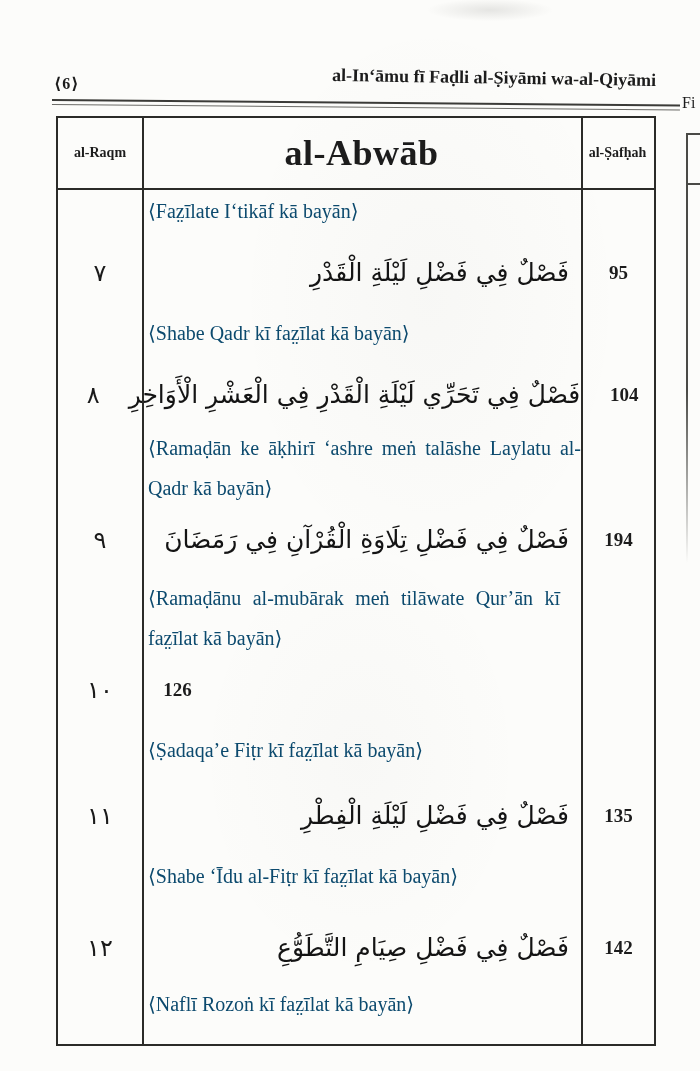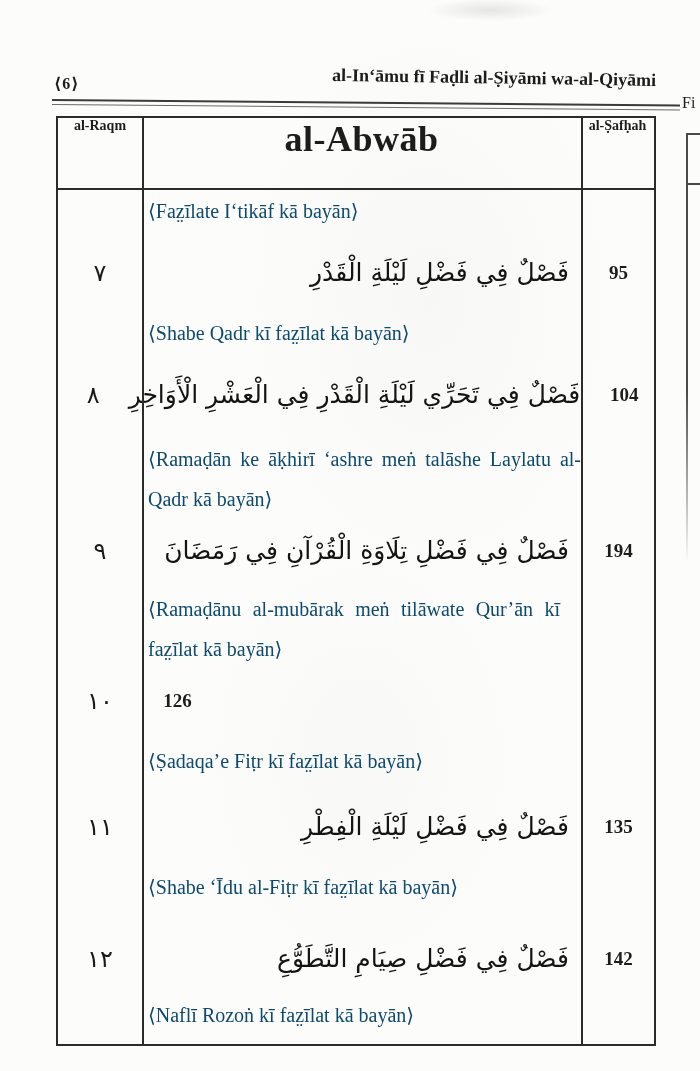--- a/index.html
+++ b/index.html
@@ -25,21 +25,21 @@
   .frag-label{left:682px;top:94px;font-size:16px;font-weight:normal;}
   .frag-corner-h1{left:686px;top:133px;width:14px;height:2px;background:#4a4a46;}
   .frag-corner-h2{left:686px;top:183px;width:14px;height:2px;background:#4a4a46;}
   .frag-v{left:686px;top:133px;width:2px;height:430px;
     background:linear-gradient(#4a4a46 60%, rgba(74,74,70,0));}
   
   .toc-table{left:56px;top:116px;width:600px;height:930px;border:2px solid #2b2b28;box-sizing:border-box;}
   .vline{position:absolute;top:0;bottom:0;width:2px;background:#2b2b28;}
   .vline1{left:84px;}
   .vline2{left:523px;}
-  .thead{display:flex;height:70px;border-bottom:2px solid #2b2b28;align-items:flex-start;}
+  .thead{display:flex;height:70px;border-bottom:2px solid #2b2b28;align-items:center;}
   .th-raqm{width:84px;text-align:center;font-size:14px;font-weight:bold;}
   .th-abwab{flex:1;text-align:center;font-size:36px;font-weight:bold;letter-spacing:.5px;}
   .th-safhah{width:73px;text-align:center;font-size:14px;font-weight:bold;}
   
   .arow{display:flex;align-items:center;height:52px;}
   .c-num{width:84px;text-align:center;font-family:"DejaVu Sans",sans-serif;font-size:24px;color:#1a1a1a;}
   .c-ar{flex:1;text-align:right;direction:rtl;padding-right:14px;white-space:nowrap;
         font-family:"DejaVu Sans",sans-serif;font-size:25px;line-height:52px;color:#141414;}
   .c-pg{width:71px;text-align:center;font-size:19px;font-weight:bold;}
   .translit{margin-left:90px;width:433px;font-size:20px;line-height:40px;color:#0c4a6e;}
@@ -78,21 +78,21 @@
     <div class="c-ar" dir="rtl">فَصْلٌ فِي فَضْلِ لَيْلَةِ الْقَدْرِ</div>
     <div class="c-pg">95</div>
   </div>
   <div class="translit" style="margin-top:14px">⟨Shabe Qadr kī faz̤īlat kā bayān⟩</div>
 
   <div class="arow" style="margin-top:16px">
     <div class="c-num">٨</div>
     <div class="c-ar" dir="rtl">فَصْلٌ فِي تَحَرِّي لَيْلَةِ الْقَدْرِ فِي الْعَشْرِ الْأَوَاخِرِ</div>
     <div class="c-pg">104</div>
   </div>
-  <div class="translit multi" style="margin-top:18px">⟨Ramaḍān ke āḳhirī ‘ashre meṅ talāshe Laylatu al-Qadr kā bayān⟩</div>
+  <div class="translit multi" style="margin-top:7px">⟨Ramaḍān ke āḳhirī ‘ashre meṅ talāshe Laylatu al-Qadr kā bayān⟩</div>
 
   <div class="arow" style="margin-top:6px">
     <div class="c-num">٩</div>
     <div class="c-ar" dir="rtl">فَصْلٌ فِي فَضْلِ تِلَاوَةِ الْقُرْآنِ فِي رَمَضَانَ</div>
     <div class="c-pg">194</div>
   </div>
   <div class="translit multi narrow" style="margin-top:12px">⟨Ramaḍānu al-mubārak meṅ tilāwate Qur’ān kī faz̤īlat kā bayān⟩</div>
 
   <div class="arow" style="margin-top:6px">
     <div class="c-num">١٠</div>

